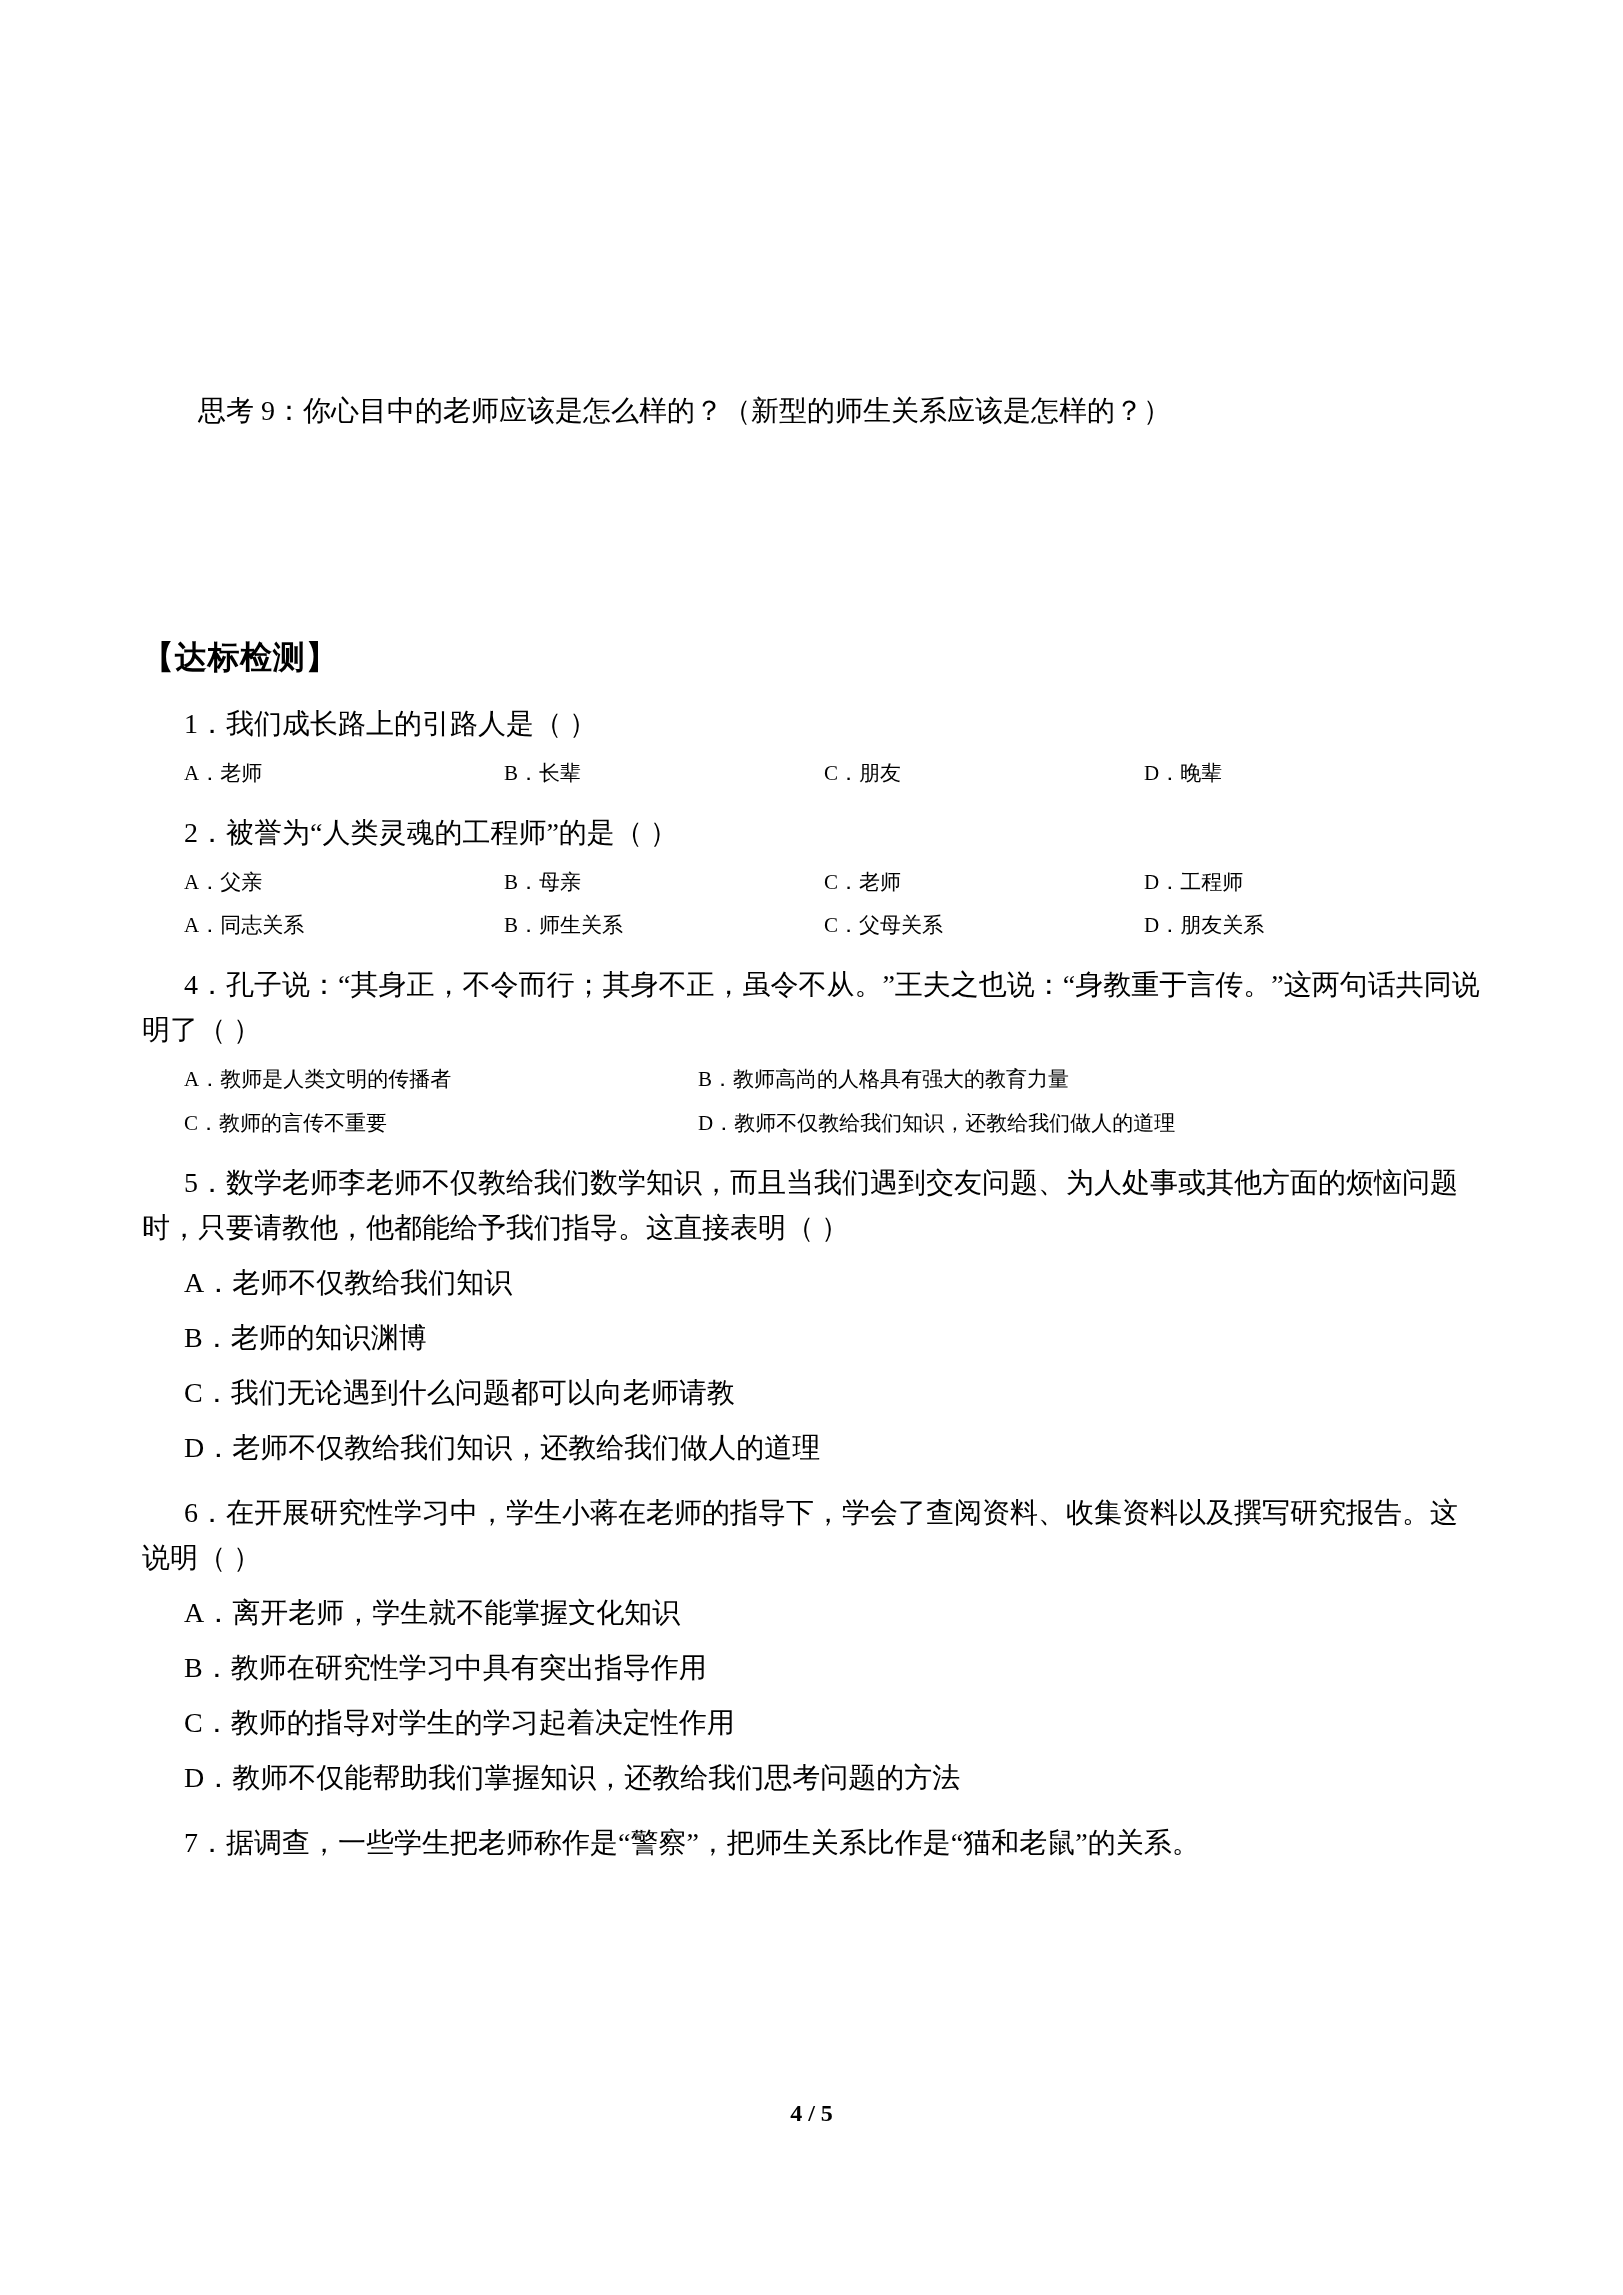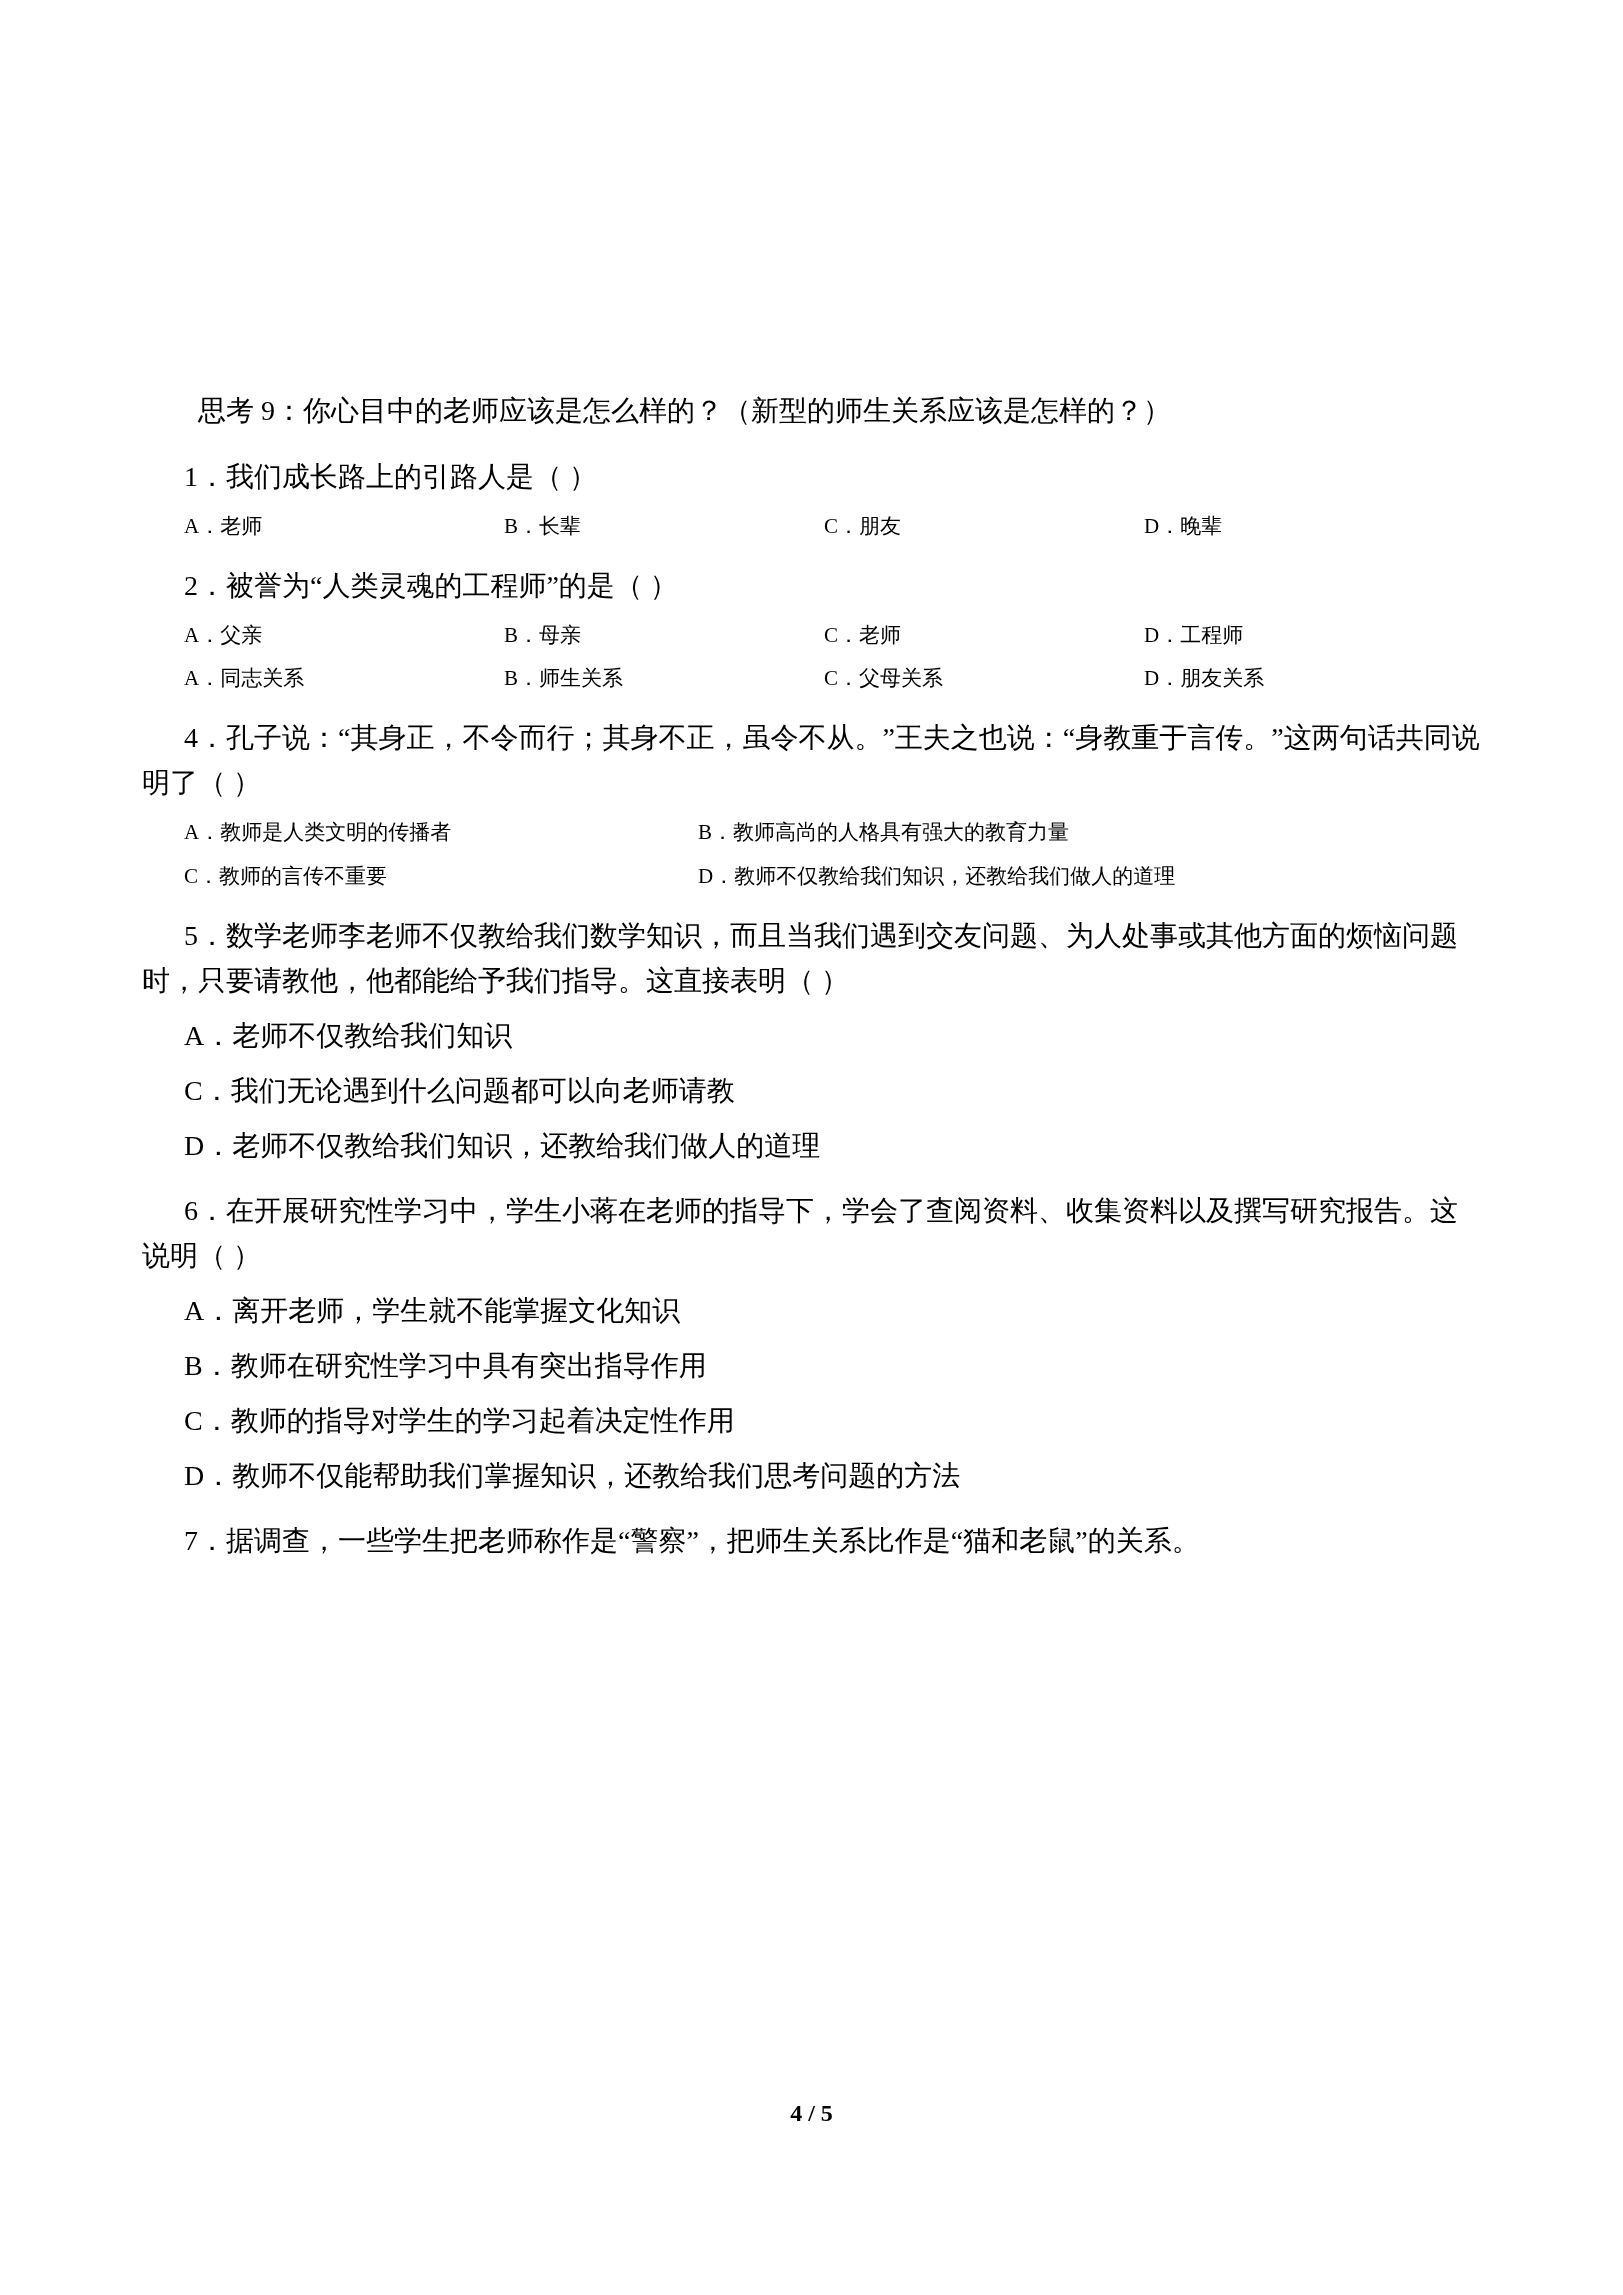--- a/index.html
+++ b/index.html
@@ -90,20 +90,21 @@
   }
 </style>
 </head>
 <body>
 
 <div class="page">
   <div class="content">
 
     <div class="line-think">思考 9：你心目中的老师应该是怎么样的？（新型的师生关系应该是怎样的？）</div>
 
+    <div class="section-title">【达标检测】</div>
 
     <div class="q">1．我们成长路上的引路人是（      ）</div>
     <div class="opts cols4">
       <span class="opt">A．老师</span>
       <span class="opt">B．长辈</span>
       <span class="opt">C．朋友</span>
       <span class="opt">D．晚辈</span>
     </div>
 
     <div class="q">2．被誉为“人类灵魂的工程师”的是（      ）</div>
@@ -126,20 +127,21 @@
       <span class="opt">A．教师是人类文明的传播者</span>
       <span class="opt">B．教师高尚的人格具有强大的教育力量</span>
     </div>
     <div class="opts cols2">
       <span class="opt">C．教师的言传不重要</span>
       <span class="opt">D．教师不仅教给我们知识，还教给我们做人的道理</span>
     </div>
 
     <div class="q wrap">5．数学老师李老师不仅教给我们数学知识，而且当我们遇到交友问题、为人处事或其他方面的烦恼问题时，只要请教他，他都能给予我们指导。这直接表明（      ）</div>
     <div class="opt-line">A．老师不仅教给我们知识</div>
+    <div class="opt-line">B．老师的知识渊博</div>
     <div class="opt-line">C．我们无论遇到什么问题都可以向老师请教</div>
     <div class="opt-line">D．老师不仅教给我们知识，还教给我们做人的道理</div>
 
     <div class="q wrap">6．在开展研究性学习中，学生小蒋在老师的指导下，学会了查阅资料、收集资料以及撰写研究报告。这说明（      ）</div>
     <div class="opt-line">A．离开老师，学生就不能掌握文化知识</div>
     <div class="opt-line">B．教师在研究性学习中具有突出指导作用</div>
     <div class="opt-line">C．教师的指导对学生的学习起着决定性作用</div>
     <div class="opt-line">D．教师不仅能帮助我们掌握知识，还教给我们思考问题的方法</div>
 
     <div class="q">7．据调查，一些学生把老师称作是“警察”，把师生关系比作是“猫和老鼠”的关系。</div>

